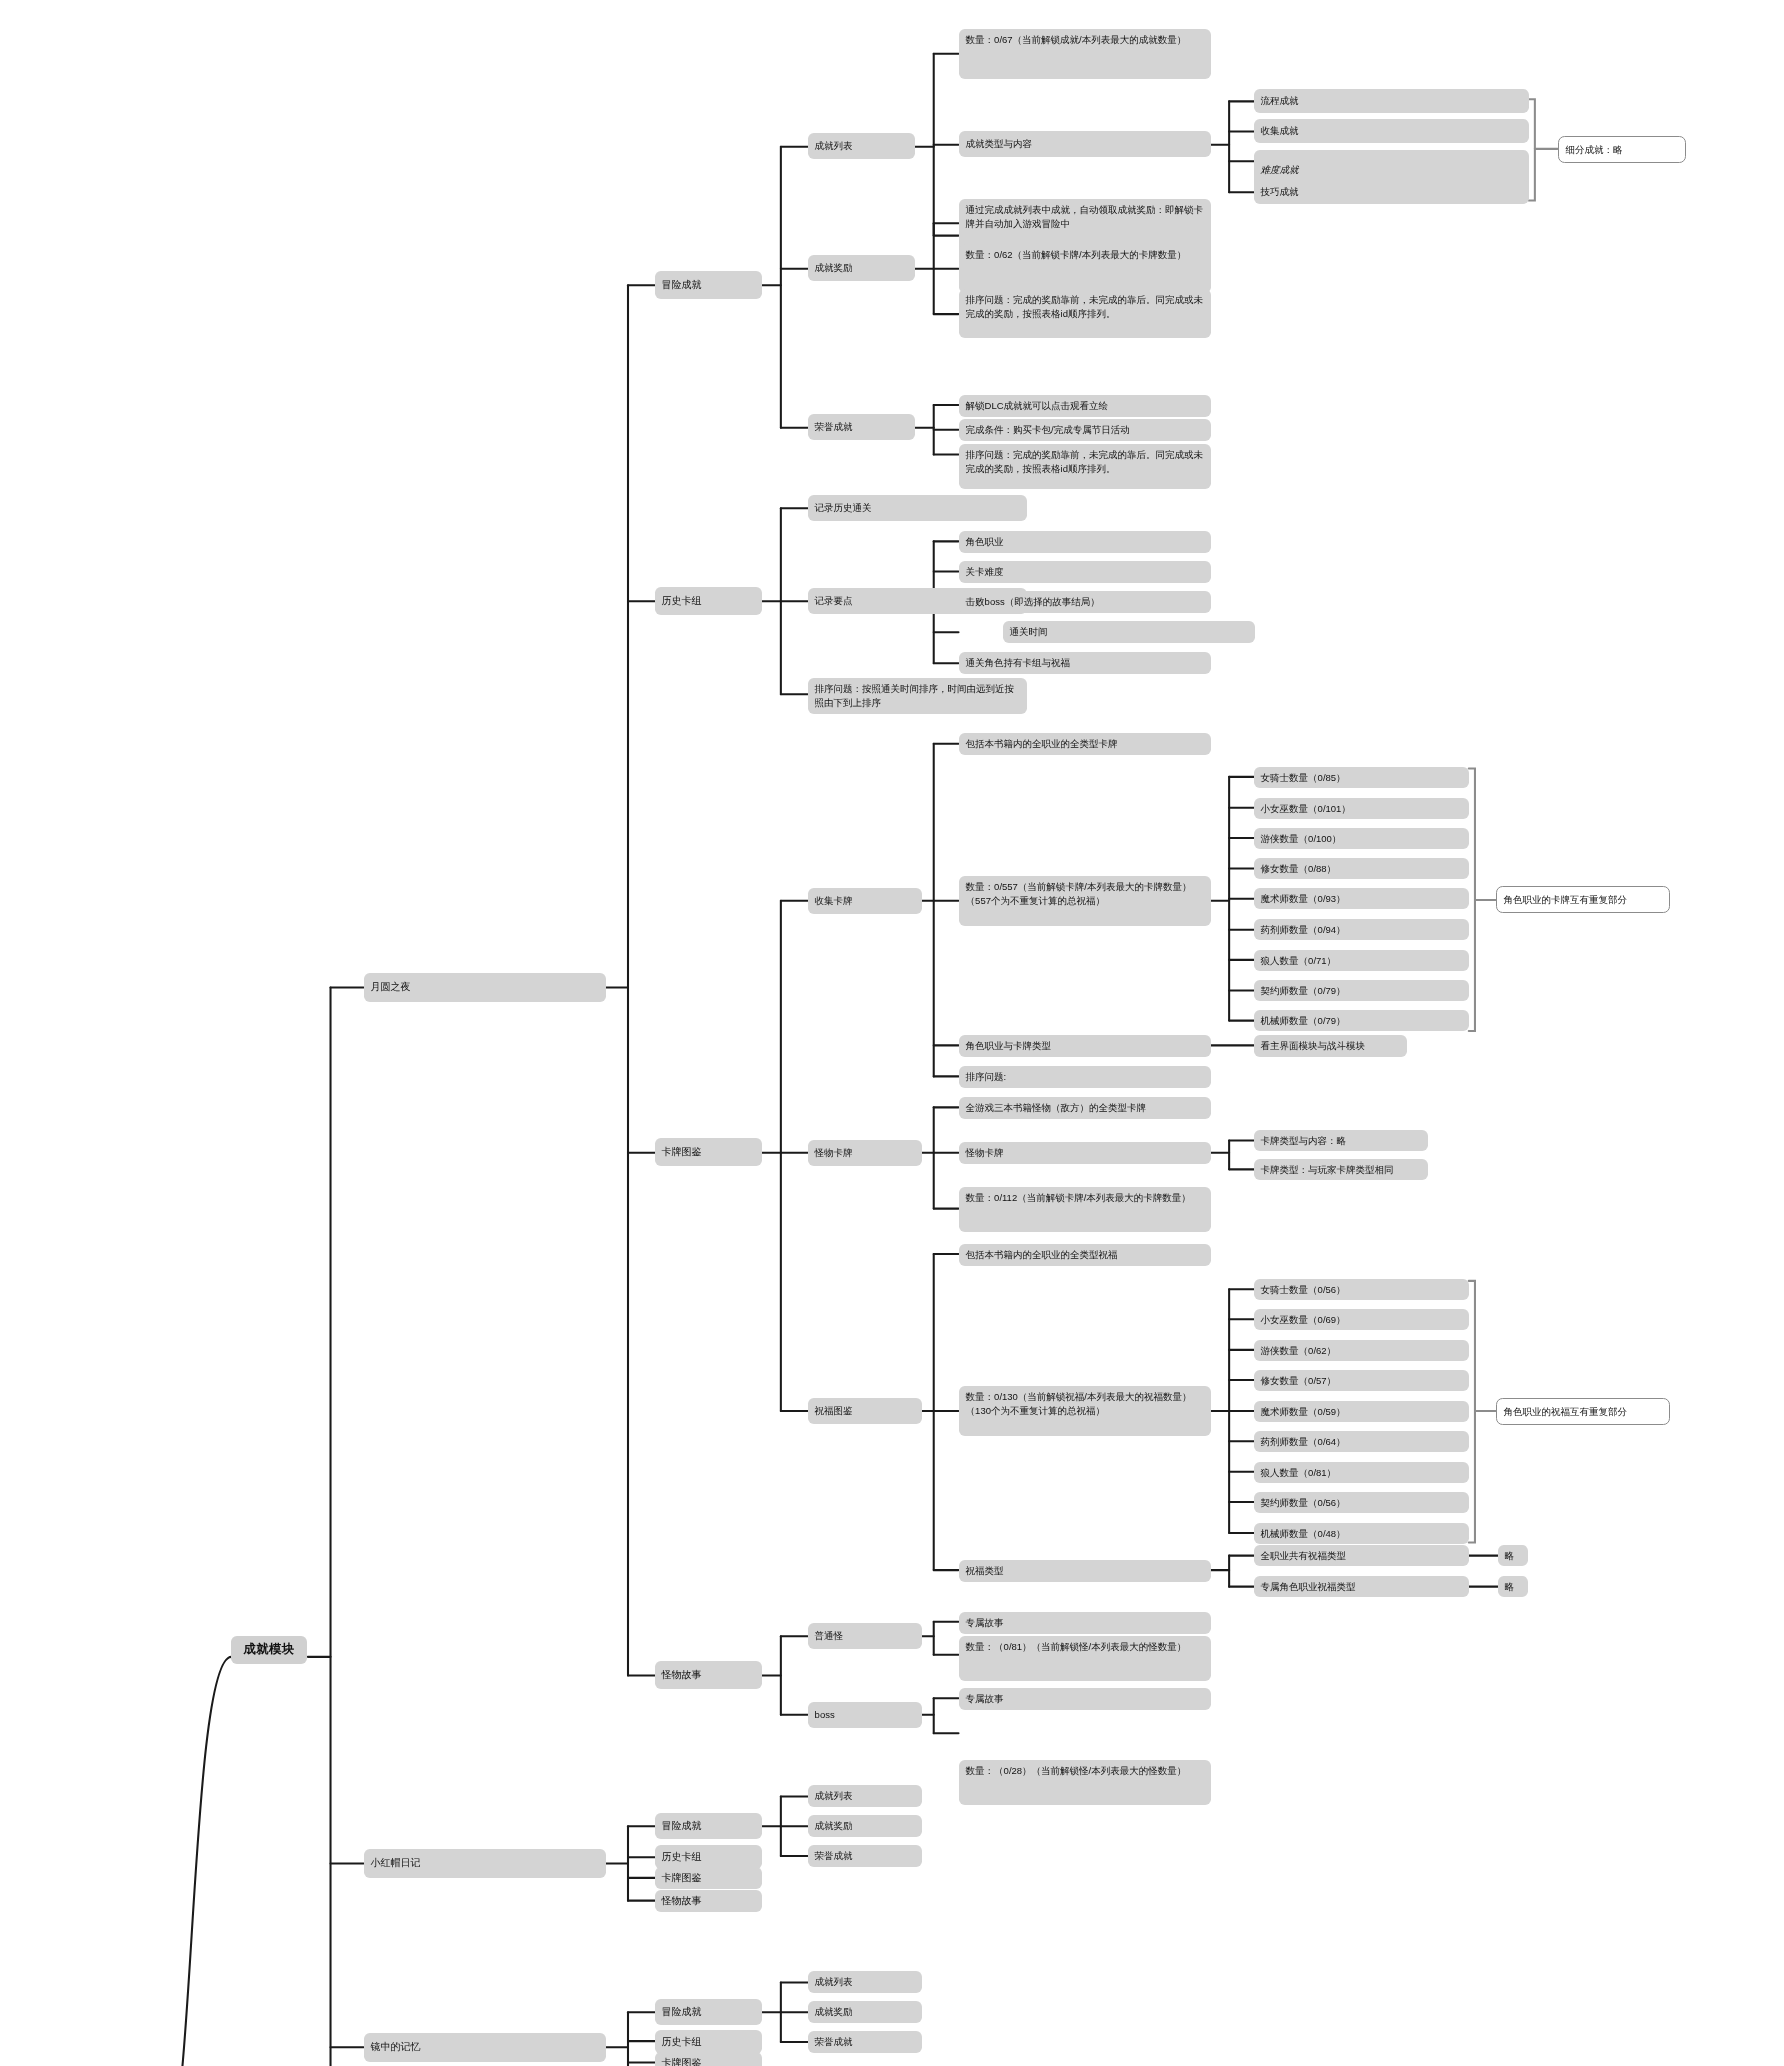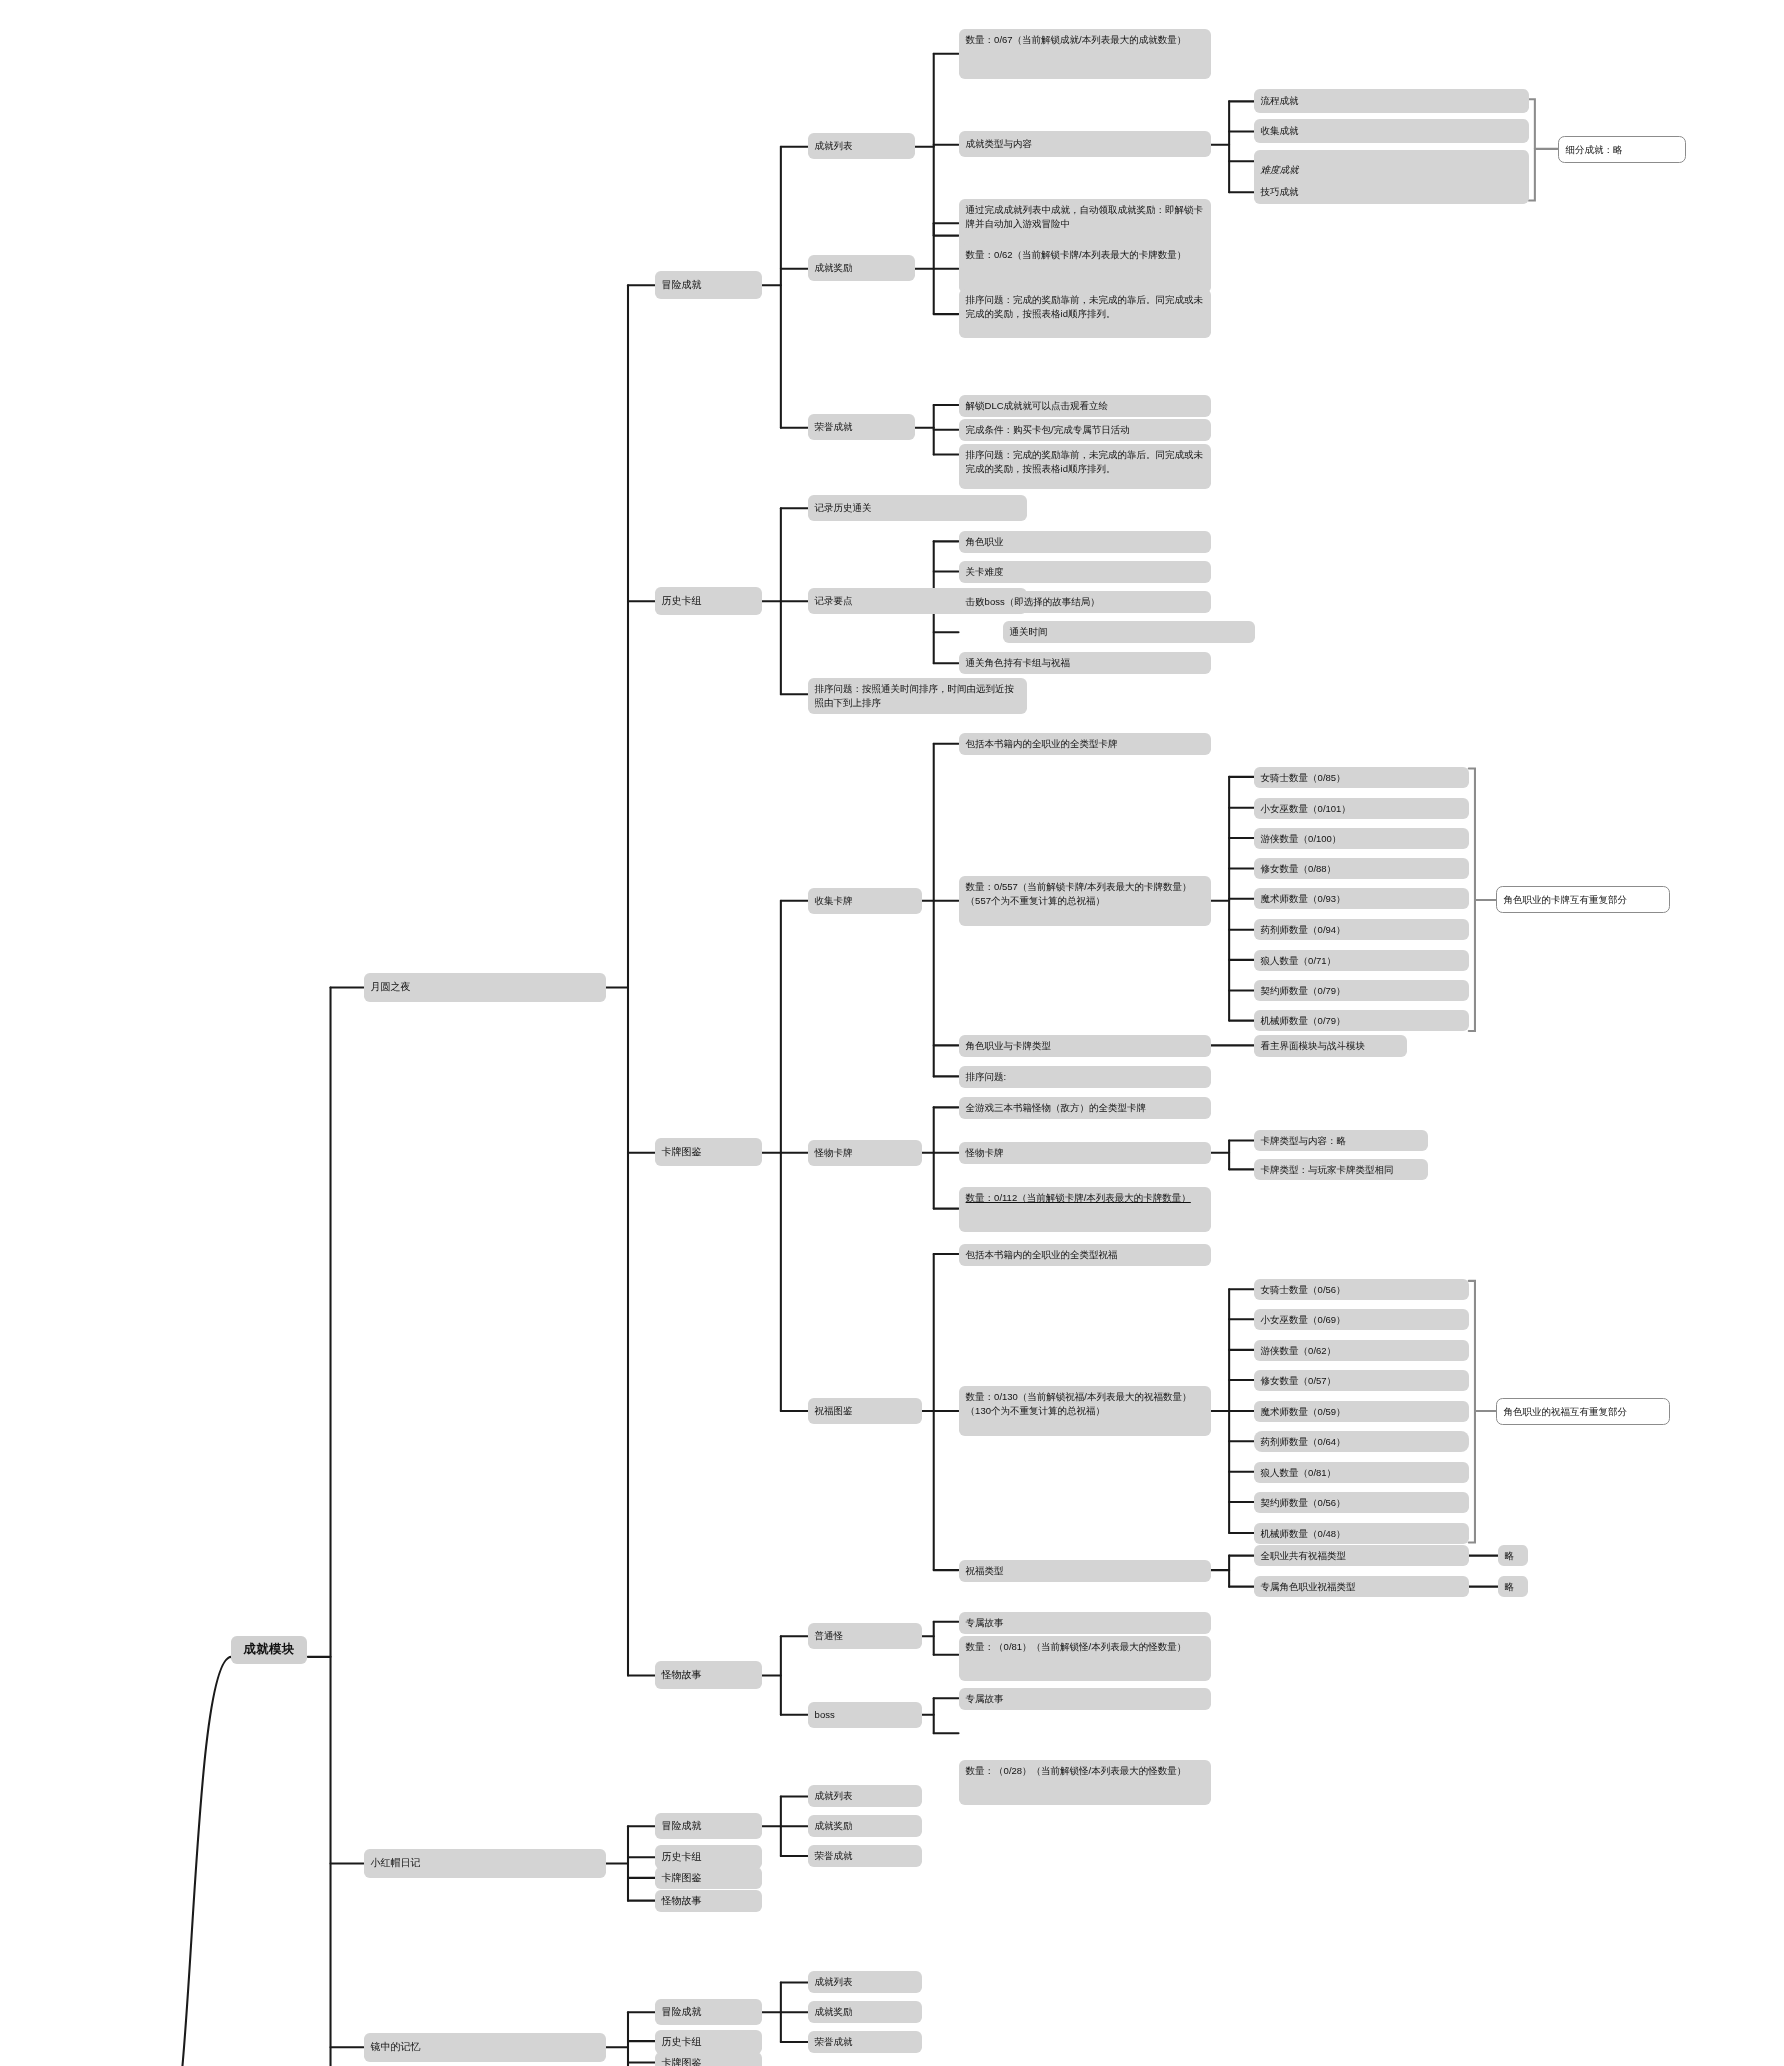--- a/index.html
+++ b/index.html
@@ -447,21 +447,21 @@
   <div class="node callout" style="left:1496px; top:886px; width:174px; height:27px;">
     <span>角色职业的卡牌互有重复部分</span>
   </div>
 
   <div class="node lvl5" style="left:959px; top:1097px; width:252px; height:21.5px;">
     <span>全游戏三本书籍怪物（敌方）的全类型卡牌</span>
   </div>
   <div class="node lvl5" style="left:959px; top:1142px; width:252px; height:21.5px;">
     <span>怪物卡牌</span>
   </div>
-  <div class="node lvl5" style="left:959px; top:1187px; width:252px; height:45px; align-items:flex-start;text-decoration:underline;">
+  <div class="node lvl5" style="left:959px; top:1187px; width:252px; height:45px; align-items:flex-start;">
     <span>数量：0/112（当前解锁卡牌/本列表最大的卡牌数量）</span>
   </div>
   <div class="node small" style="left:1254px; top:1130px; width:174px; height:20.7px;">
     <span>卡牌类型与内容：略</span>
   </div>
   <div class="node small" style="left:1254px; top:1159px; width:174px; height:20.7px;">
     <span>卡牌类型：与玩家卡牌类型相同</span>
   </div>
 
   <div class="node lvl5" style="left:959px; top:1244px; width:252px; height:21.5px;">
@@ -482,21 +482,21 @@
   </div>
   <div class="node small" style="left:1254px; top:1340px; width:215px; height:20.7px;">
     <span>游侠数量（0/62）</span>
   </div>
   <div class="node small" style="left:1254px; top:1370px; width:215px; height:20.7px;">
     <span>修女数量（0/57）</span>
   </div>
   <div class="node small" style="left:1254px; top:1401px; width:215px; height:20.7px;">
     <span>魔术师数量（0/59）</span>
   </div>
-  <div class="node small" style="left:1254px; top:1431px; width:215px; height:20.7px;border-radius:8px;">
+  <div class="node small" style="left:1254px; top:1431px; width:215px; height:20.7px;">
     <span>药剂师数量（0/64）</span>
   </div>
   <div class="node small" style="left:1254px; top:1462px; width:215px; height:20.7px;">
     <span>狼人数量（0/81）</span>
   </div>
   <div class="node small" style="left:1254px; top:1492px; width:215px; height:20.7px;">
     <span>契约师数量（0/56）</span>
   </div>
   <div class="node small" style="left:1254px; top:1523px; width:215px; height:20.7px;">
     <span>机械师数量（0/48）</span>

